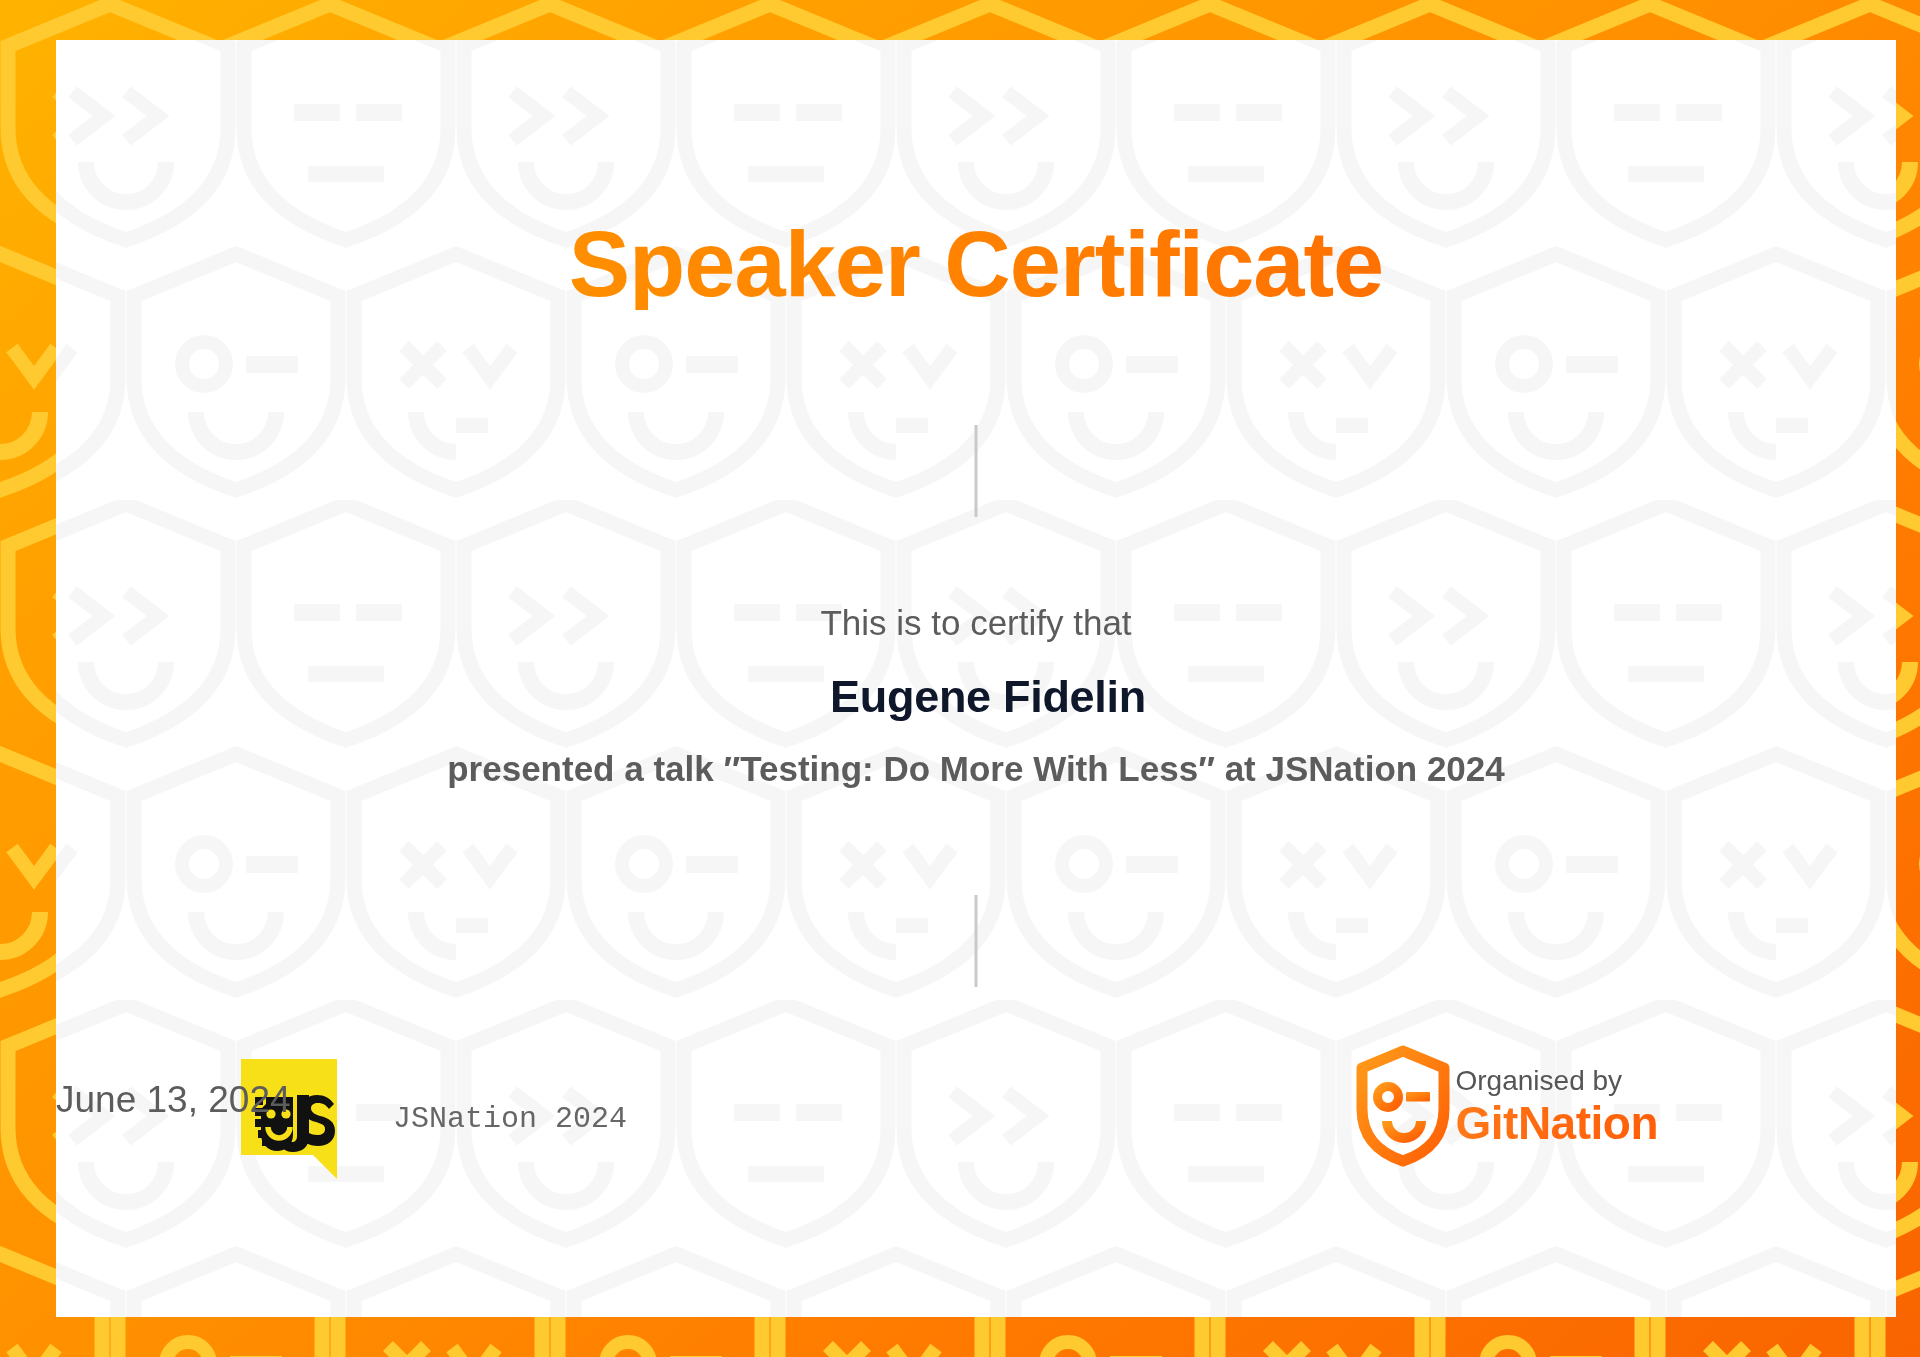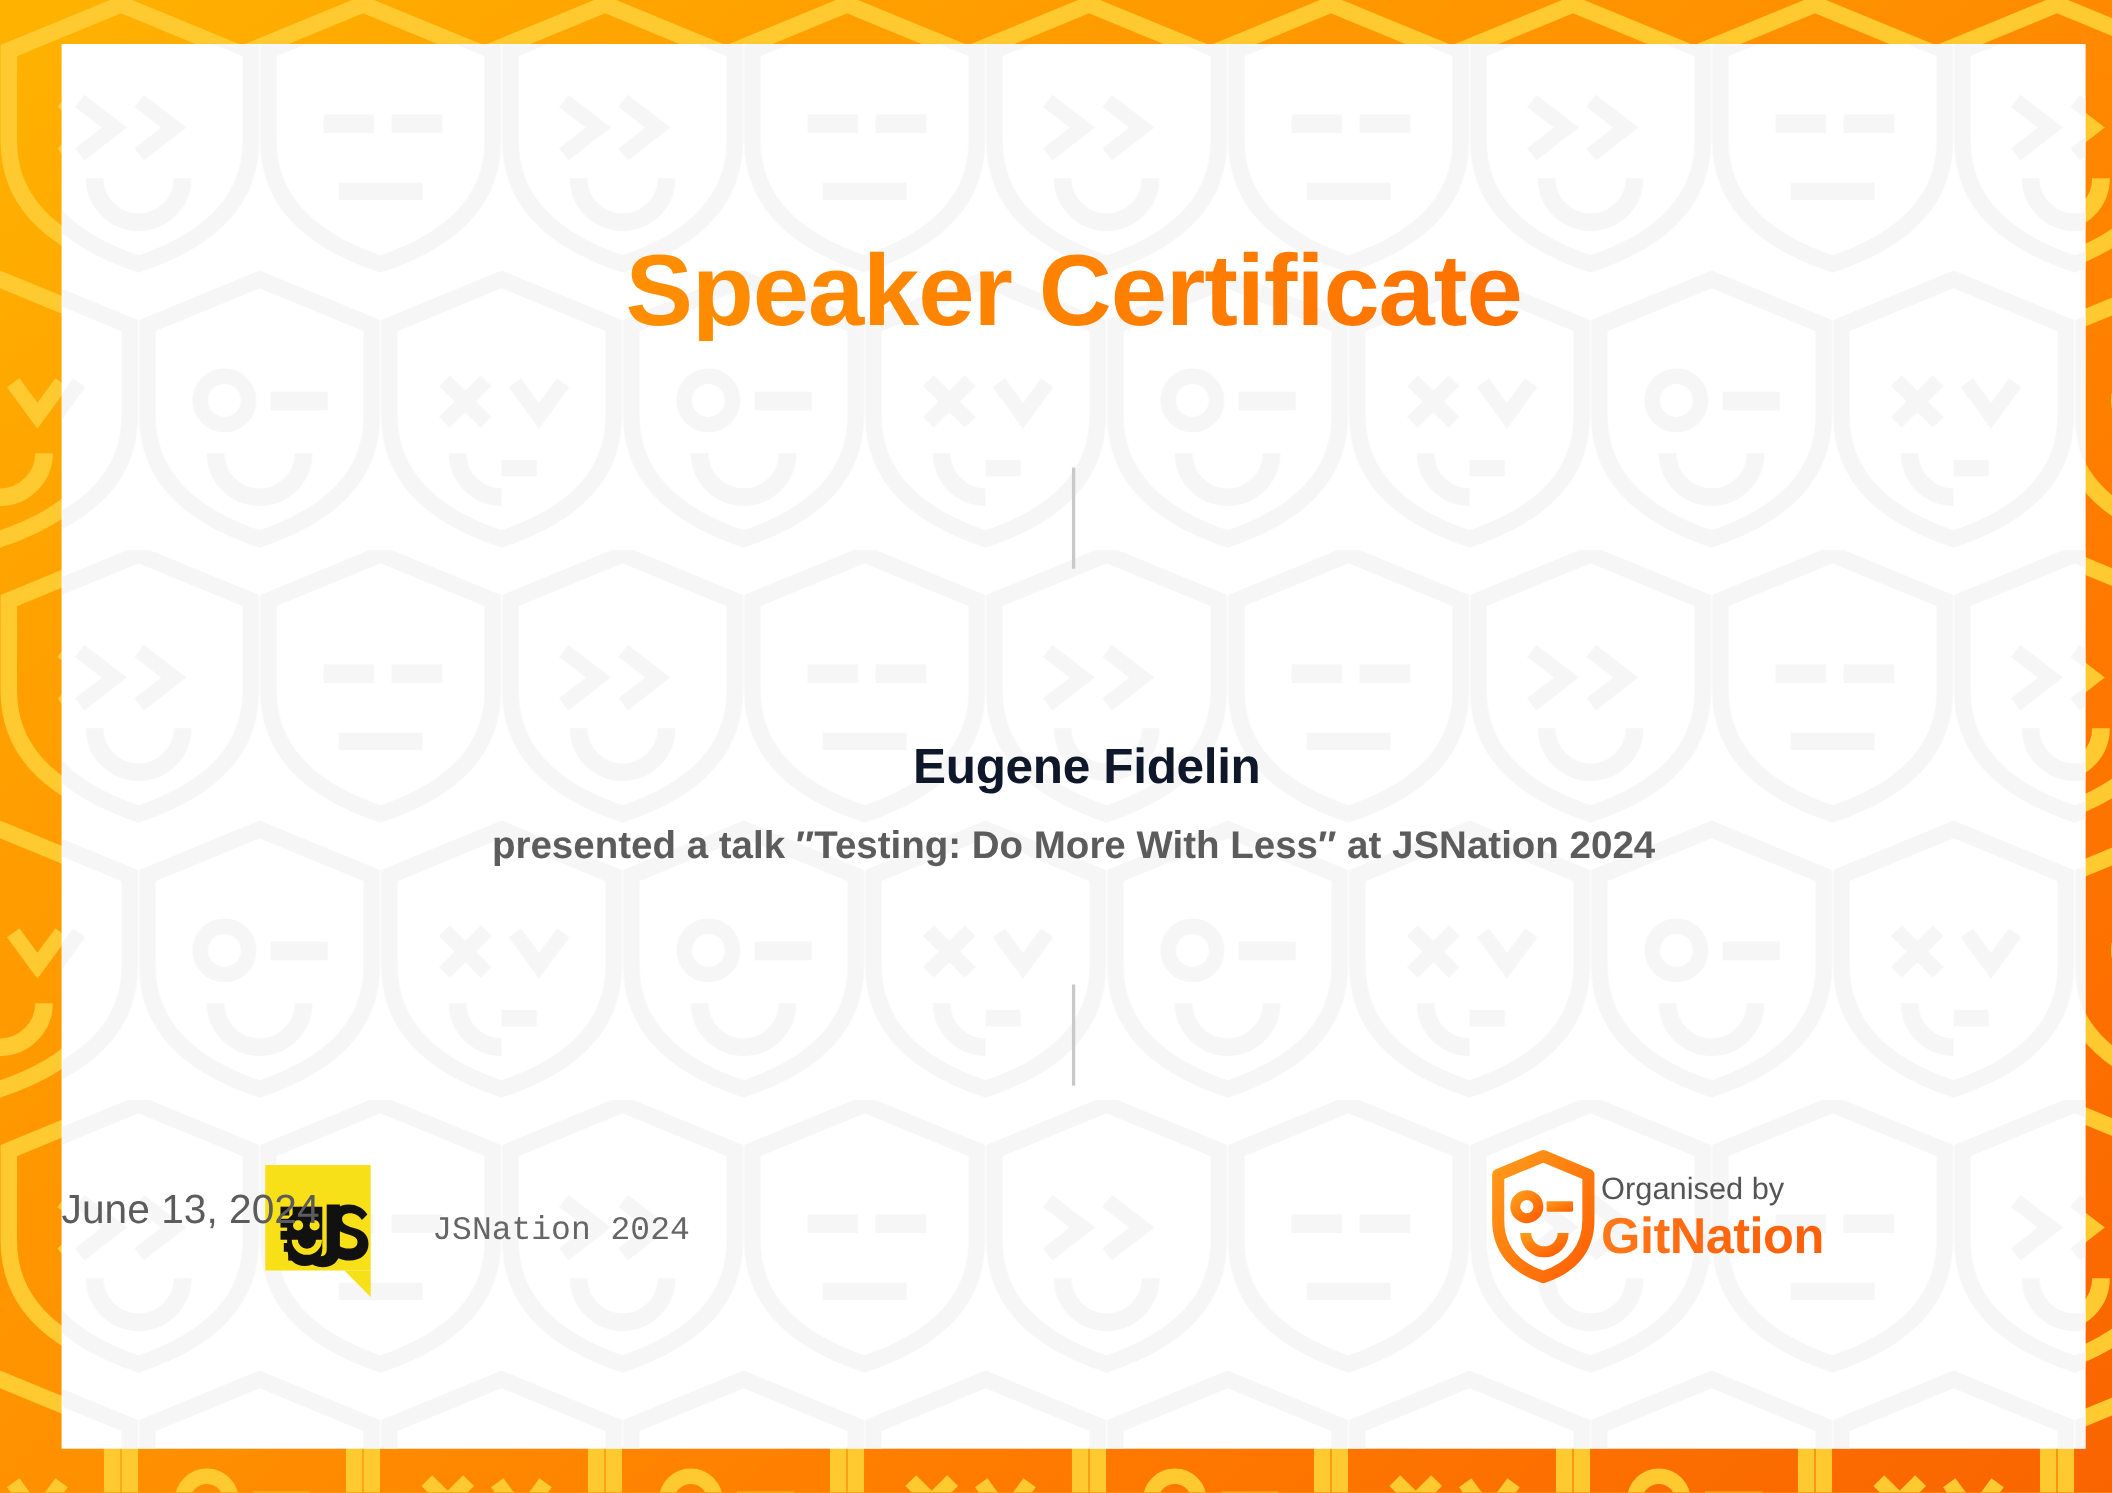--- a/index.html
+++ b/index.html
@@ -321,20 +321,21 @@
       </defs>
       <rect x="0" y="0" width="1840" height="1277" fill="url(#cardPat)"></rect>
     </svg>
 
     <div class="card-content">
 
       <h1 class="cert-title">Speaker Certificate</h1>
 
       <div class="divider divider-top"></div>
 
+      <div class="certify-line">This is to certify that</div>
 
       <div class="recipient-name">Eugene Fidelin</div>
 
       <div class="talk-line">presented a talk ″Testing: Do More With Less″ at JSNation 2024</div>
 
       <div class="divider divider-bottom"></div>
 
       <div class="footer">
 
         <div class="event-block">

